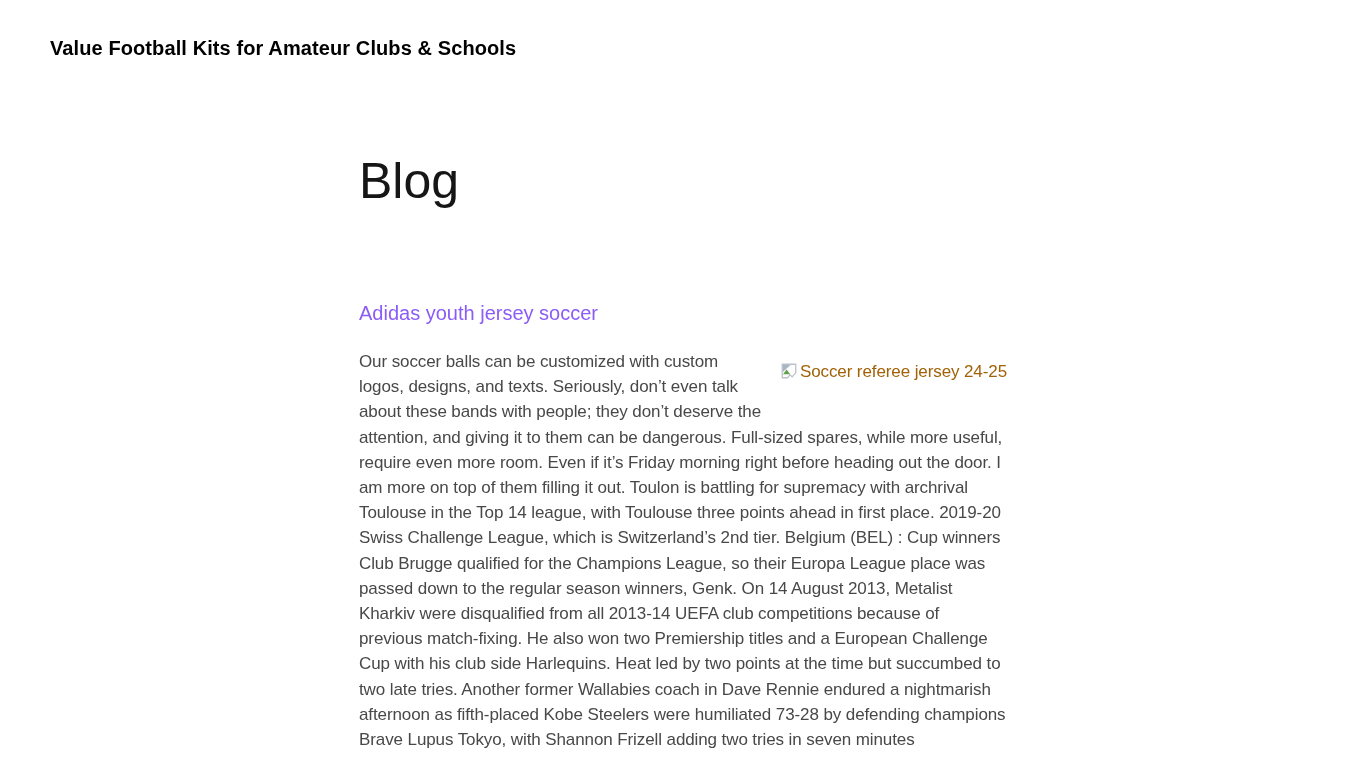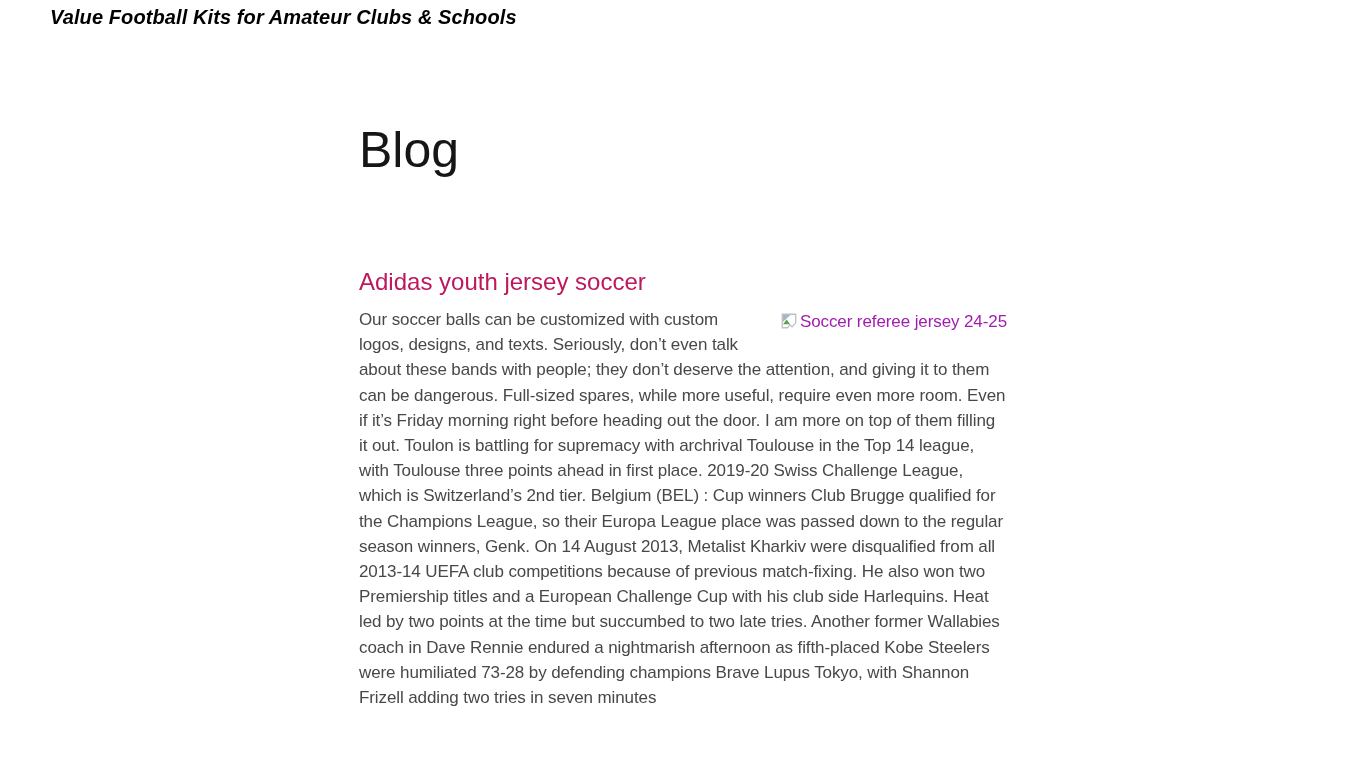--- a/index.html
+++ b/index.html
@@ -9,22 +9,21 @@
     background: #ffffff;
     font-family: "Liberation Sans", sans-serif;
   }
   body {
     width: 1366px;
     height: 768px;
     overflow: hidden;
     position: relative;
   }
   .site-header {
-    padding: 6px 50px 22px 50px;
-    font-style: italic;
+    padding: 37px 50px 22px 50px;
   }
   .site-title {
     font-size: 20px;
     font-weight: 700;
     color: #000000;
     letter-spacing: 0.1px;
     text-decoration: none;
     display: inline-block;
     cursor: pointer;
   }
@@ -36,39 +35,39 @@
     margin: 70px 0 15px 0;
     font-size: 50px;
     line-height: 58px;
     font-weight: 400;
     color: #161616;
   }
   .post {
     margin-top: 86px;
   }
   .post-title {
-    margin: 0 0 8px 0;
-    font-size: 24px;
+    margin: 0 0 19px 0;
+    font-size: 20px;
     line-height: 34px;
     font-weight: 400;
-    color: #be185d;
+    color: #8b5cf6;
     cursor: pointer;
   }
   .post-body {
     margin: 0;
     font-size: 17px;
     line-height: 25.2px;
     letter-spacing: -0.1px;
     color: #484848;
   }
   .broken-img {
     float: right;
-    margin: 2px 0 21px 14px;
+    margin: 10px 0 21px 14px;
     white-space: nowrap;
-    color: #a21caf;
+    color: #a16207;
   }
   .broken-img svg {
     vertical-align: -3px;
     margin-right: 2px;
   }
 </style>
 </head>
 <body>
 
 <header class="site-header">

